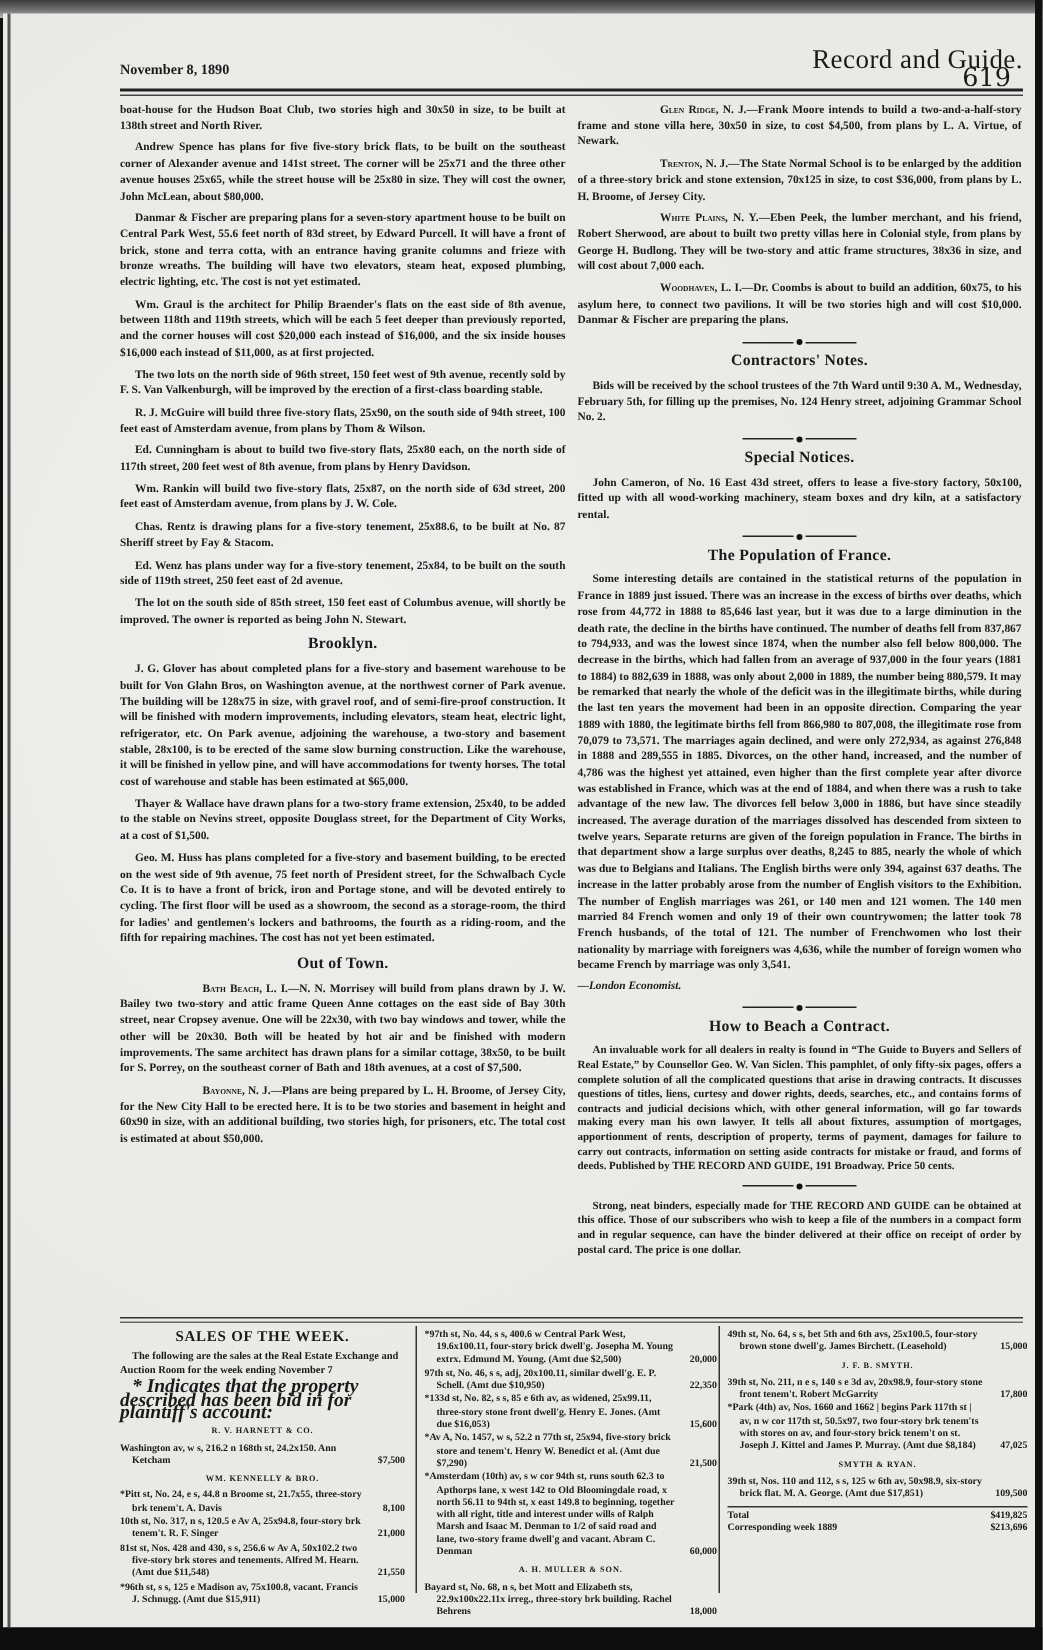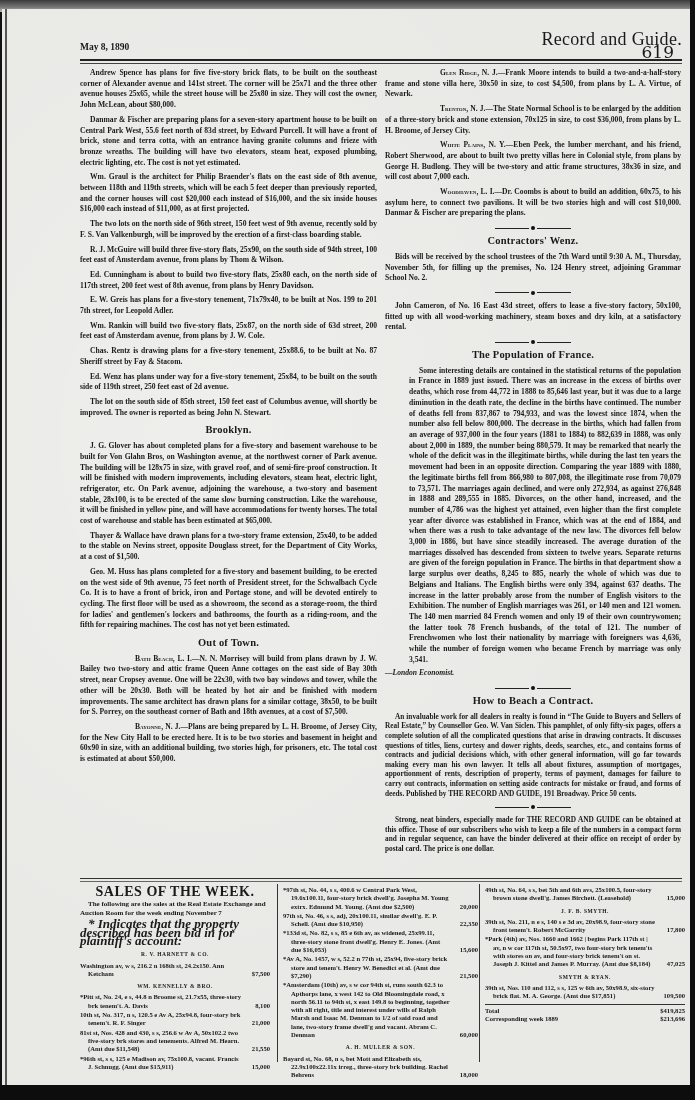--- a/index.html
+++ b/index.html
@@ -18,39 +18,39 @@
   .header { position:absolute; left:80px; top:28px; width:602px; height:36px; }
   .header .date { position:absolute; left:0; top:14px; font-size:9.5px; font-weight:bold; font-family:"Liberation Serif", serif; }
   .header .title { position:absolute; left:0; width:100%; top:1px; text-align:right;
     font-family:"Liberation Serif", serif; font-size:18px; letter-spacing:0.3px; }
   .header .pgnum { position:absolute; right:8px; top:14px; font-size:17px; font-weight:normal; }
   .header .rule1 { position:absolute; left:0; right:0; top:31px; height:2px; background:#222; }
   .header .rule2 { position:absolute; left:0; right:0; top:35px; height:1px; background:#444; }
 
   .col { position:absolute; font-family:"Liberation Serif", serif; font-size:7.6px; line-height:10.7px; text-align:justify; }
   .col p { margin:0 0 4px 0; text-indent:10px; font-weight:bold; }
-  .col p.tight { margin-bottom:3px;margin-left:24px; }
+  .col p.tight { margin-bottom:3px; }
   .leftcol { left:80px; top:68px; width:297px; }
   .rightcol { left:385px; top:68px; width:296px; }
   .sc { font-variant:small-caps;padding-left:45px; }
   h3 { margin:7px 0 5px; font-size:10.5px; text-align:center; font-weight:bold; letter-spacing:0.2px; }
   .orn { display:flex; justify-content:center; align-items:center; height:10px; margin:3px 0; }
   .orn span.l { width:34px; height:1px; background:#222; }
   .orn span.d { width:4px; height:4px; border-radius:50%; background:#111; margin:0 2px; }
   .src { font-style:italic; }
   .contract p { font-size:7.3px; line-height:9.6px; font-weight:bold; }
 
   .divider { position:absolute; left:80px; width:602px; top:878px; height:1px; background:#333; }
   .divider2 { position:absolute; left:80px; width:602px; top:881px; height:1px; background:#666; }
 
   .sales { position:absolute; top:884px; font-family:"Liberation Serif", serif; font-size:6.6px; line-height:8.3px; font-weight:bold; }
   .s1 { left:80px; width:190px; }
   .s2 { left:277px; width:195px; border-left:1px solid #333; padding-left:5px; height:178px; }
   .s3 { left:479px; width:200px; border-left:1px solid #333; padding-left:5px; height:178px; }
-  .sales h4 { margin:4px 0 4px; text-align:center; font-size:14px; letter-spacing:0.5px; }
+  .sales h4 { margin:4px 0 4px; text-align:center; font-size:10px; letter-spacing:0.5px; }
   .sales .intro { text-indent:8px; margin:0 0 2px; font-size:7px; line-height:8.8px; }
   .sales .note { font-style:italic; text-indent:8px; margin:0 0 3px; font-size:13px; line-height:8.8px; }
   .sales .firm { text-align:center; font-size:5.5px; letter-spacing:0.6px; margin:4px 0 3px; }
   .entry { display:flex; margin:0 0 1px; }
   .entry .desc { flex:1; padding-left:8px; text-indent:-8px; }
   .entry .amt { width:28px; text-align:right; align-self:flex-end; }
   .total { display:flex; margin-top:3px; border-top:1px solid #333; padding-top:2px; }
   .total .desc { flex:1; }
   .total .amt { width:34px; text-align:right; }
 
@@ -60,35 +60,35 @@
 </head>
 <body>
 
 <div class="topshadow"></div>
 <div class="page">
   <div class="leftline"></div>
 </div>
 <div class="rightedge"></div>
 
 <div class="header">
-  <span class="date">May 8, 1890</span>
+  <span class="date">November 8, 1890</span>
   <div class="title">Record and Guide.</div>
   <span class="pgnum">619</span>
   <div class="rule1"></div>
   <div class="rule2"></div>
 </div>
 
 <div class="col leftcol">
+  <p style="text-indent:0">boat-house for the Hudson Boat Club, two stories high and 30x50 in size, to be built at 138th street and North River.</p>
   <p>Andrew Spence has plans for five five-story brick flats, to be built on the southeast corner of Alexander avenue and 141st street. The corner will be 25x71 and the three other avenue houses 25x65, while the street house will be 25x80 in size. They will cost the owner, John McLean, about $80,000.</p>
   <p>Danmar &amp; Fischer are preparing plans for a seven-story apartment house to be built on Central Park West, 55.6 feet north of 83d street, by Edward Purcell. It will have a front of brick, stone and terra cotta, with an entrance having granite columns and frieze with bronze wreaths. The building will have two elevators, steam heat, exposed plumbing, electric lighting, etc. The cost is not yet estimated.</p>
   <p>Wm. Graul is the architect for Philip Braender's flats on the east side of 8th avenue, between 118th and 119th streets, which will be each 5 feet deeper than previously reported, and the corner houses will cost $20,000 each instead of $16,000, and the six inside houses $16,000 each instead of $11,000, as at first projected.</p>
   <p>The two lots on the north side of 96th street, 150 feet west of 9th avenue, recently sold by F. S. Van Valkenburgh, will be improved by the erection of a first-class boarding stable.</p>
   <p>R. J. McGuire will build three five-story flats, 25x90, on the south side of 94th street, 100 feet east of Amsterdam avenue, from plans by Thom &amp; Wilson.</p>
   <p>Ed. Cunningham is about to build two five-story flats, 25x80 each, on the north side of 117th street, 200 feet west of 8th avenue, from plans by Henry Davidson.</p>
-  <p>E. W. Greis has plans for a five-story tenement, 71x79x40, to be built at Nos. 199 to 201 7th street, for Leopold Adler.</p>
   <p>Wm. Rankin will build two five-story flats, 25x87, on the north side of 63d street, 200 feet east of Amsterdam avenue, from plans by J. W. Cole.</p>
   <p>Chas. Rentz is drawing plans for a five-story tenement, 25x88.6, to be built at No. 87 Sheriff street by Fay &amp; Stacom.</p>
   <p>Ed. Wenz has plans under way for a five-story tenement, 25x84, to be built on the south side of 119th street, 250 feet east of 2d avenue.</p>
   <p>The lot on the south side of 85th street, 150 feet east of Columbus avenue, will shortly be improved. The owner is reported as being John N. Stewart.</p>
 
   <h3>Brooklyn.</h3>
   <p>J. G. Glover has about completed plans for a five-story and basement warehouse to be built for Von Glahn Bros, on Washington avenue, at the northwest corner of Park avenue. The building will be 128x75 in size, with gravel roof, and of semi-fire-proof construction. It will be finished with modern improvements, including elevators, steam heat, electric light, refrigerator, etc. On Park avenue, adjoining the warehouse, a two-story and basement stable, 28x100, is to be erected of the same slow burning construction. Like the warehouse, it will be finished in yellow pine, and will have accommodations for twenty horses. The total cost of warehouse and stable has been estimated at $65,000.</p>
   <p>Thayer &amp; Wallace have drawn plans for a two-story frame extension, 25x40, to be added to the stable on Nevins street, opposite Douglass street, for the Department of City Works, at a cost of $1,500.</p>
   <p>Geo. M. Huss has plans completed for a five-story and basement building, to be erected on the west side of 9th avenue, 75 feet north of President street, for the Schwalbach Cycle Co. It is to have a front of brick, iron and Portage stone, and will be devoted entirely to cycling. The first floor will be used as a showroom, the second as a storage-room, the third for ladies' and gentlemen's lockers and bathrooms, the fourth as a riding-room, and the fifth for repairing machines. The cost has not yet been estimated.</p>
 
@@ -101,28 +101,29 @@
   <p><span class="sc">Glen Ridge, N. J.</span><span>—Frank Moore intends to build a two-and-a-half-story frame and stone villa here, 30x50 in size, to cost $4,500, from plans by L. A. Virtue, of Newark.</span></p>
   <p><span class="sc">Trenton, N. J.</span><span>—The State Normal School is to be enlarged by the addition of a three-story brick and stone extension, 70x125 in size, to cost $36,000, from plans by L. H. Broome, of Jersey City.</span></p>
   <p><span class="sc">White Plains, N. Y.</span><span>—Eben Peek, the lumber merchant, and his friend, Robert Sherwood, are about to built two pretty villas here in Colonial style, from plans by George H. Budlong. They will be two-story and attic frame structures, 38x36 in size, and will cost about 7,000 each.</span></p>
   <p><span class="sc">Woodhaven, L. I.</span><span>—Dr. Coombs is about to build an addition, 60x75, to his asylum here, to connect two pavilions. It will be two stories high and will cost $10,000. Danmar &amp; Fischer are preparing the plans.</span></p>
 
   <div class="orn">
       <span class="l"></span>
       <span class="d"></span>
       <span class="l"></span>
     </div>
-  <h3 style="margin-top:2px">Contractors' Wenz.</h3>
-  <p>Bids will be received by the school trustees of the 7th Ward until 9:30 A. M., Thursday, November 5th, for filling up the premises, No. 124 Henry street, adjoining Grammar School No. 2.</p>
-
-  <div class="orn">
-      <span class="l"></span>
-      <span class="d"></span>
-      <span class="l"></span>
-    </div>
+  <h3 style="margin-top:2px">Contractors' Notes.</h3>
+  <p>Bids will be received by the school trustees of the 7th Ward until 9:30 A. M., Wednesday, February 5th, for filling up the premises, No. 124 Henry street, adjoining Grammar School No. 2.</p>
+
+  <div class="orn">
+      <span class="l"></span>
+      <span class="d"></span>
+      <span class="l"></span>
+    </div>
+  <h3 style="margin-top:2px">Special Notices.</h3>
   <p>John Cameron, of No. 16 East 43d street, offers to lease a five-story factory, 50x100, fitted up with all wood-working machinery, steam boxes and dry kiln, at a satisfactory rental.</p>
 
   <div class="orn">
       <span class="l"></span>
       <span class="d"></span>
       <span class="l"></span>
     </div>
   <h3 style="margin-top:2px">The Population of France.</h3>
   <p class="tight">Some interesting details are contained in the statistical returns of the population in France in 1889 just issued. There was an increase in the excess of births over deaths, which rose from 44,772 in 1888 to 85,646 last year, but it was due to a large diminution in the death rate, the decline in the births have continued. The number of deaths fell from 837,867 to 794,933, and was the lowest since 1874, when the number also fell below 800,000. The decrease in the births, which had fallen from an average of 937,000 in the four years (1881 to 1884) to 882,639 in 1888, was only about 2,000 in 1889, the number being 880,579. It may be remarked that nearly the whole of the deficit was in the illegitimate births, while during the last ten years the movement had been in an opposite direction. Comparing the year 1889 with 1880, the legitimate births fell from 866,980 to 807,008, the illegitimate rose from 70,079 to 73,571. The marriages again declined, and were only 272,934, as against 276,848 in 1888 and 289,555 in 1885. Divorces, on the other hand, increased, and the number of 4,786 was the highest yet attained, even higher than the first complete year after divorce was established in France, which was at the end of 1884, and when there was a rush to take advantage of the new law. The divorces fell below 3,000 in 1886, but have since steadily increased. The average duration of the marriages dissolved has descended from sixteen to twelve years. Separate returns are given of the foreign population in France. The births in that department show a large surplus over deaths, 8,245 to 885, nearly the whole of which was due to Belgians and Italians. The English births were only 394, against 637 deaths. The increase in the latter probably arose from the number of English visitors to the Exhibition. The number of English marriages was 261, or 140 men and 121 women. The 140 men married 84 French women and only 19 of their own countrywomen; the latter took 78 French husbands, of the total of 121. The number of Frenchwomen who lost their nationality by marriage with foreigners was 4,636, while the number of foreign women who became French by marriage was only 3,541.</p>
   <p style="text-indent:0" class="src">—London Economist.</p>

